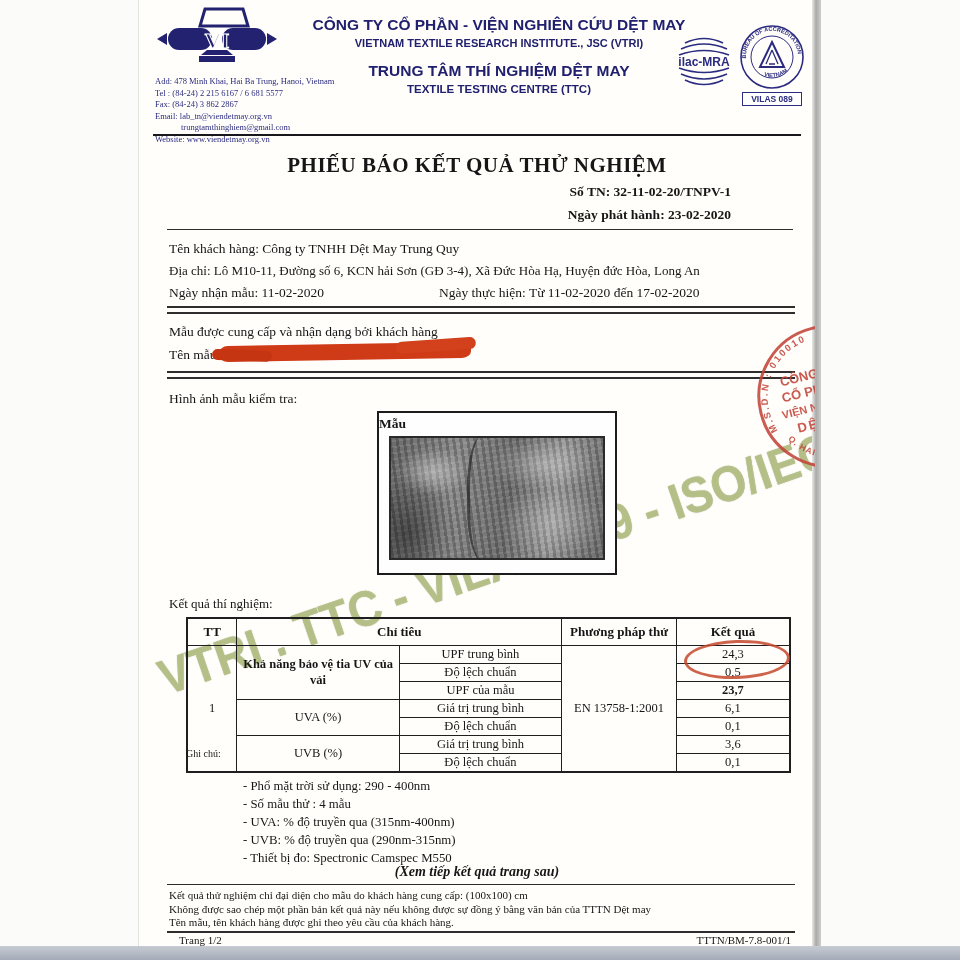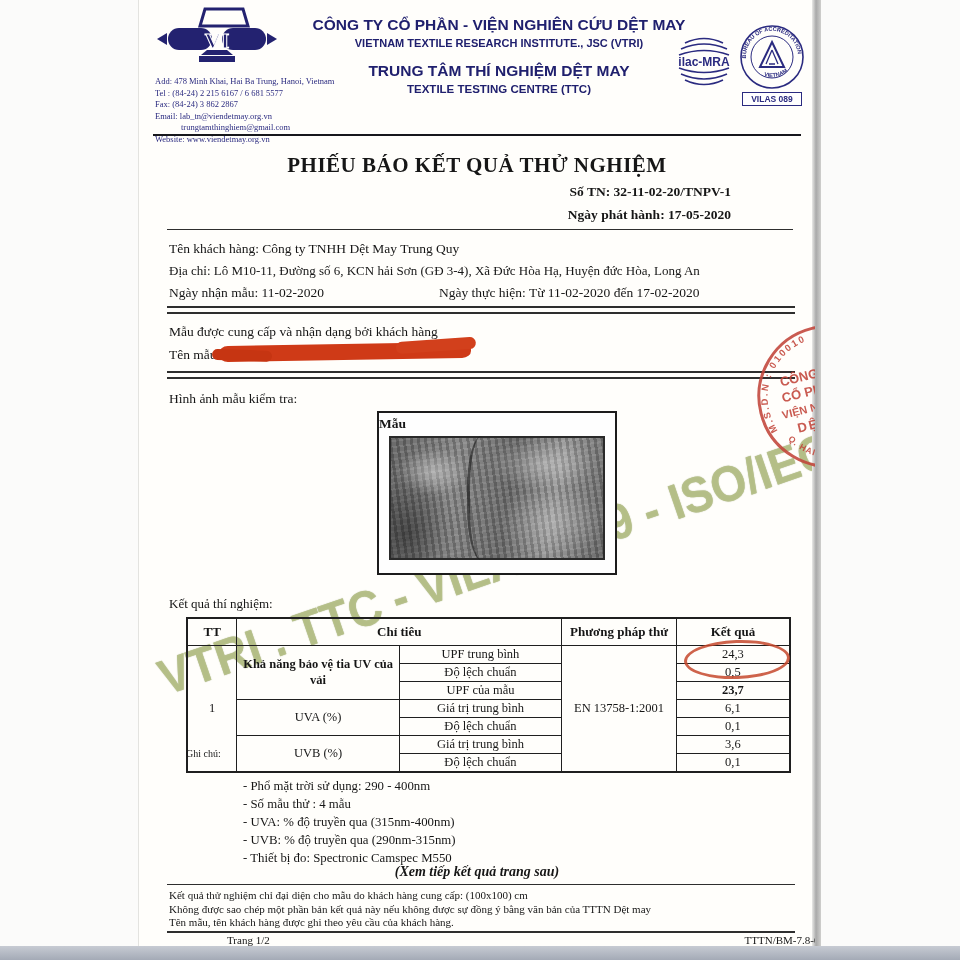--- a/index.html
+++ b/index.html
@@ -79,21 +79,21 @@
 
   
   .notes-label{position:absolute;left:47px;top:748px;font-size:10px;}
   .notes{position:absolute;left:104px;top:777px;font-size:12.8px;line-height:18px;}
   .continuation{position:absolute;left:0;top:864px;width:676px;text-align:center;
         font-size:14px;font-weight:bold;font-style:italic;}
 
   
   .footer-lines{position:absolute;left:30px;top:889px;font-size:11px;line-height:13.5px;width:622px;}
   .footer-row{position:absolute;left:40px;top:934px;width:612px;font-size:11px;display:flex;
-        justify-content:space-between;margin-left:48px;}
+        justify-content:space-between;}
 
   
   .watermark{position:absolute;left:12px;top:652px;width:920px;
         font-family:"Liberation Sans",sans-serif;font-weight:bold;font-size:50px;
         letter-spacing:0px;color:rgba(187,197,141,.8);white-space:nowrap;
         text-shadow:0 0 1px rgba(140,152,94,.9);
         transform:rotate(-19deg) scaleX(.92);transform-origin:0 0;z-index:0;}
   .stamp{position:absolute;left:612px;top:322px;width:150px;height:150px;
         transform:rotate(-14deg);opacity:.88;z-index:2;}
   .content-layer{position:relative;z-index:1;}
@@ -164,21 +164,21 @@
           <textPath href="#bbot" startOffset="28%">VIETNAM</textPath>
         </text>
       </svg>
       <div class="vilas-box">VILAS 089</div>
 
       <div class="header-rule"></div>
 
       <div class="doc-title">PHIẾU BÁO KẾT QUẢ THỬ NGHIỆM</div>
       <div class="meta">
         <div>Số TN: 32-11-02-20/TNPV-1</div>
-        <div>Ngày phát hành: 17-05-2020</div>
+        <div>Ngày phát hành: 23-02-2020</div>
       </div>
 
       <div class="rule" style="left:28px;top:229px;width:626px;"></div>
 
       <div class="bodyline" style="left:30px;top:241px;">Tên khách hàng: Công ty TNHH Dệt May Trung Quy</div>
       <div class="bodyline" style="left:30px;top:263px;font-size:13px;">Địa chỉ: Lô M10-11, Đường số 6, KCN hải Sơn (GĐ 3-4), Xã Đức Hòa Hạ, Huyện đức Hòa, Long An</div>
       <div class="dates">
         <span class="d1">Ngày nhận mẫu: 11-02-2020</span>
         <span>Ngày thực hiện: Từ 11-02-2020 đến 17-02-2020</span>
       </div>

